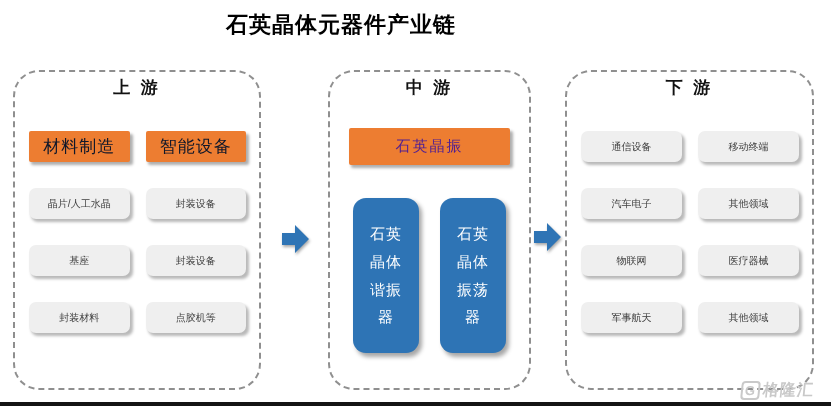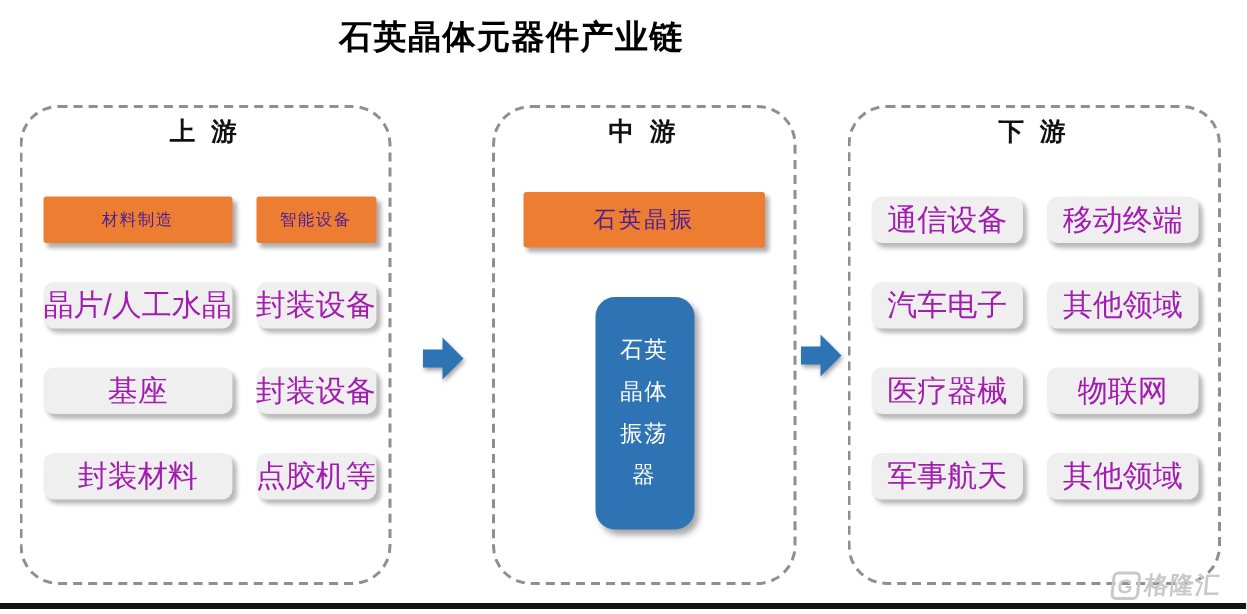--- a/index.html
+++ b/index.html
@@ -50,32 +50,32 @@
     grid-template-columns: 1fr 1fr;
     column-gap: 16px;
     row-gap: 26px;
     margin: 32px 13px 0 14px;
   }
   .box {
     height: 31px;
     display: flex;
     align-items: center;
     justify-content: center;
-    font-size: 20px;
+    font-size: 10px;
     white-space: nowrap;
     background: #efefef;
-    color: #a21caf;
+    color: #404040;
     border-radius: 7px;
     box-shadow: 2.5px 3px 3px rgba(0,0,0,0.28);
   }
   .box.orange {
     background: #ED7D31;
-    color: #4c1d95;
+    color: #0f172a;
     border-radius: 2px;
-    font-size: 11px;
+    font-size: 17px;
     letter-spacing: 1px;
     box-shadow: 2.5px 3px 3px rgba(0,0,0,0.32);
   }
   .mid-topbox {
     margin: 29px auto 0;
     width: 161px;
     height: 37px;
     display: flex;
     align-items: center;
     justify-content: center;
@@ -179,40 +179,43 @@
     <svg width="28" height="32" viewBox="0 0 28 32">
       <polygon points="0,10 13,10 13,2 27,16 13,30 13,22 0,22" fill="#2E74B5"></polygon>
     </svg>
   </div>
 
   <section class="panel panel-mid">
     <div class="panel-header">中 游</div>
     <div class="mid-topbox">石英晶振</div>
     <div class="tall-row">
       <div class="tallbox">
+        <span>石英晶体谐振器</span>
+      </div>
+      <div class="tallbox">
         <span>石英晶体振荡器</span>
       </div>
     </div>
   </section>
 
   <div class="arrow arrow-2">
     <svg width="28" height="32" viewBox="0 0 28 32">
       <polygon points="0,10 13,10 13,2 27,16 13,30 13,22 0,22" fill="#2E74B5"></polygon>
     </svg>
   </div>
 
   <section class="panel panel-down">
     <div class="panel-header">下 游</div>
     <div class="grid">
       <div class="box">通信设备</div>
       <div class="box">移动终端</div>
       <div class="box">汽车电子</div>
       <div class="box">其他领域</div>
+      <div class="box">物联网</div>
       <div class="box">医疗器械</div>
-      <div class="box">物联网</div>
       <div class="box">军事航天</div>
       <div class="box">其他领域</div>
     </div>
   </section>
 
   <div class="watermark">
     <span class="wm-icon">G</span>
     <span class="wm-text">格隆汇</span>
   </div>
 

